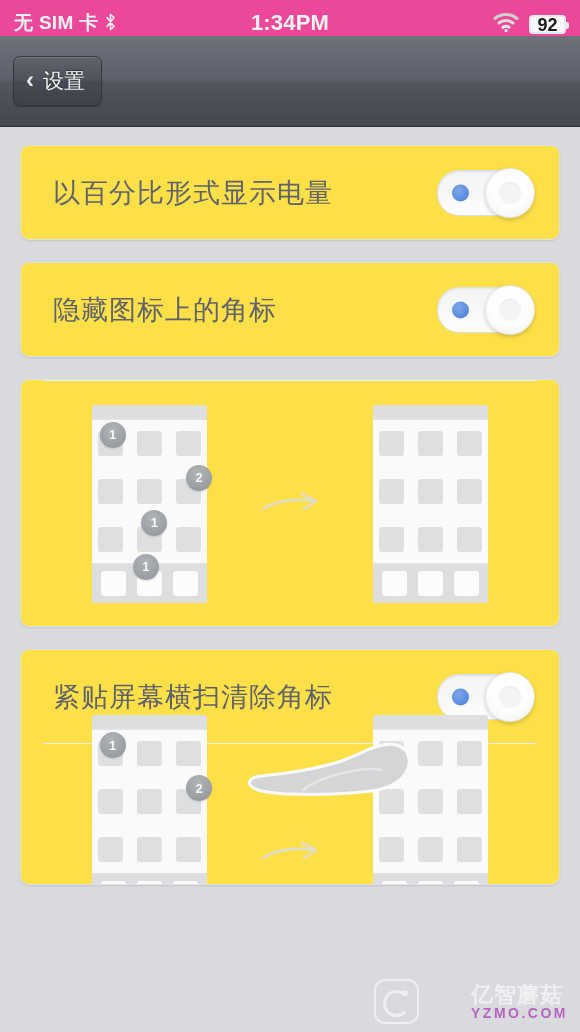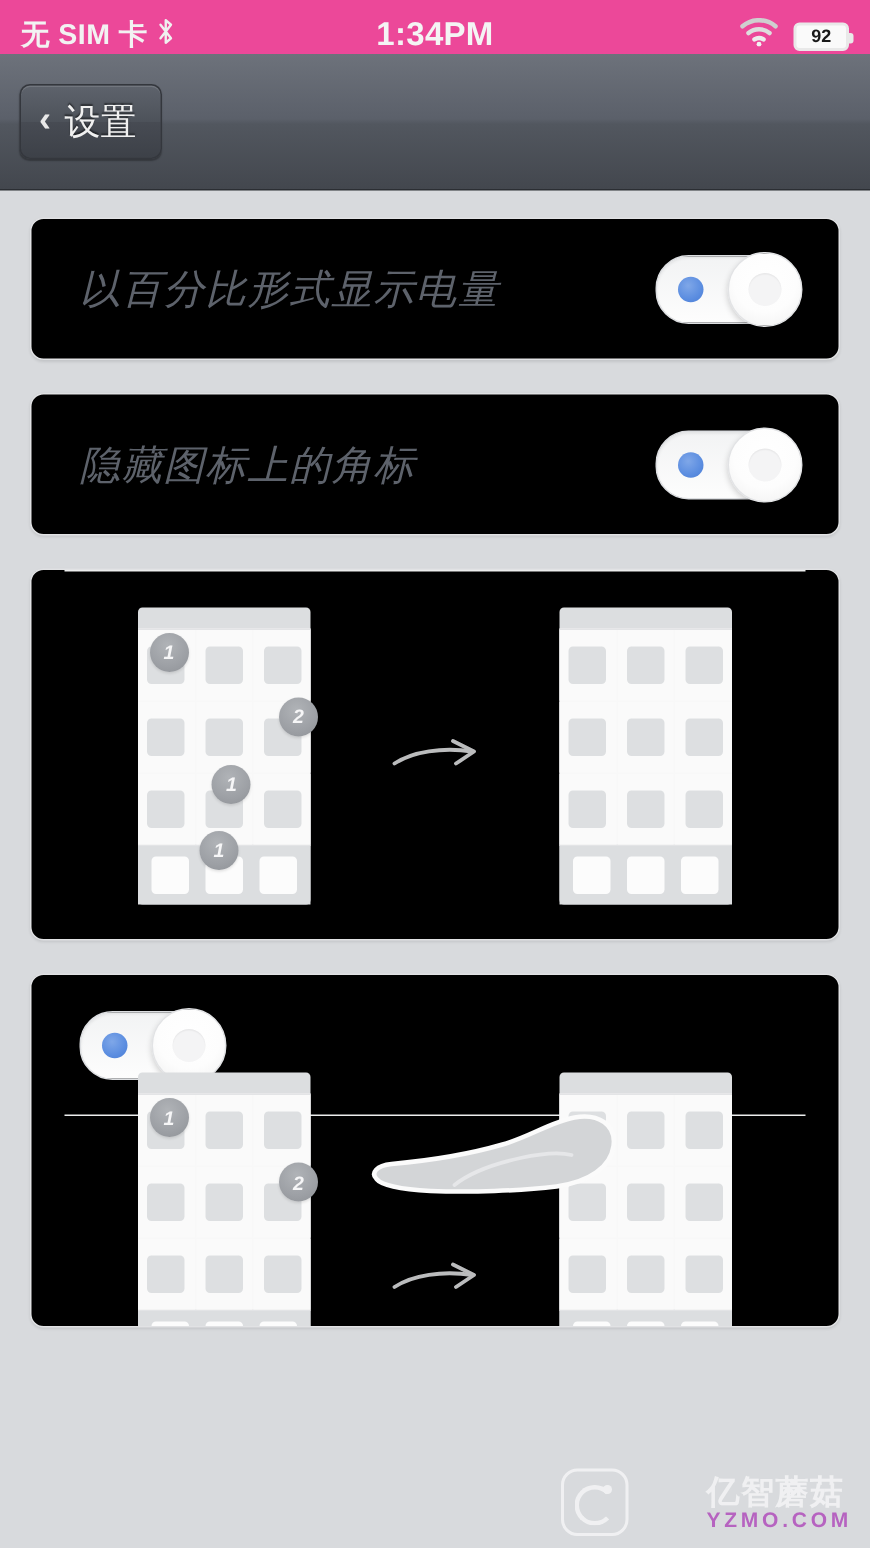--- a/index.html
+++ b/index.html
@@ -70,21 +70,21 @@
     content: "";
     position: absolute;
     right: -5px;
     top: 5px;
     width: 3px;
     height: 7px;
     background: #e9e9e9;
     border-radius: 0 2px 2px 0;
   }
   .battery-text {
-    font-size: 12px;
+    font-size: 18px;
     font-weight: bold;
     color: #1a1a1a;
     line-height: 1;
   }
   .bluetooth {
     font-size: 16px;
     line-height: 1;
     color: #f0f0f0;
   }
 
@@ -125,39 +125,38 @@
     box-sizing: border-box;
   }
   .chev {
     font-size: 24px;
     line-height: 1;
     font-weight: bold;
     color: #e8e8e8;
     margin-top: -2px;
   }
   .back-label {
-    font-size: 24px;
+    font-size: 21px;
     color: #f0f0f0;
     text-shadow: 0 -1px 1px rgba(0,0,0,0.5);
   }
 
   
   .content {
     position: relative;
     padding: 18px 20px 0 20px;
     box-sizing: border-box;
   }
   .card {
-    background: #000000;
+    background: #fde047;
     border: 1px solid #e1e2e4;
     border-radius: 9px;
     box-shadow: 0 1px 2px rgba(0,0,0,0.10);
     margin-bottom: 22px;
     overflow: hidden;
-    font-style: italic;
   }
   .row {
     height: 93px;
     display: flex;
     align-items: center;
     padding: 0 26px 0 32px;
     box-sizing: border-box;
   }
   .row-label {
     font-size: 27px;
@@ -507,20 +506,21 @@
             <span class="app"></span>
             <span class="app"></span>
             <span class="app"></span>
           </div>
         </div>
       </div>
     </div>
 
     <div class="card">
       <div class="row">
+        <div class="row-label">紧贴屏幕横扫清除角标</div>
         <div class="toggle on">
           <span class="dot"></span>
           <span class="knob"></span>
         </div>
       </div>
       <div class="illus-sep"></div>
       <div class="illus short">
 
         <div class="phone-mock">
           <div class="grid">

